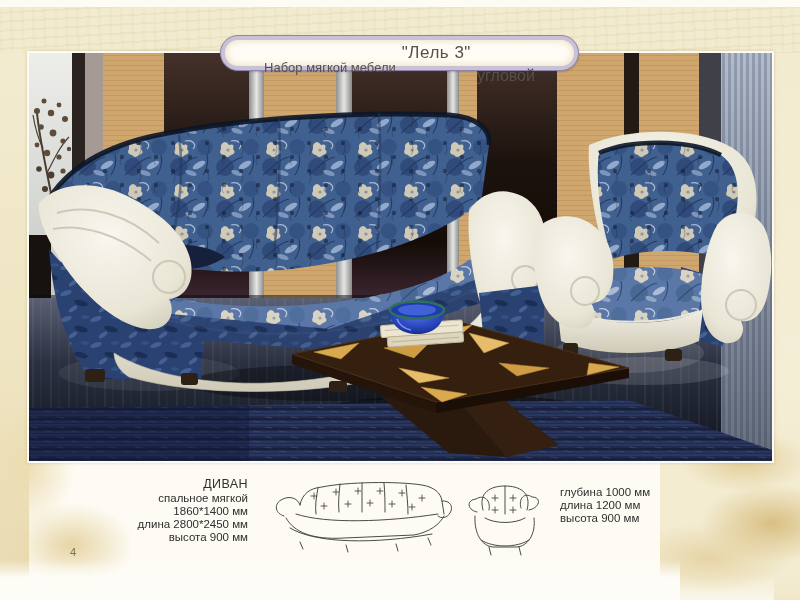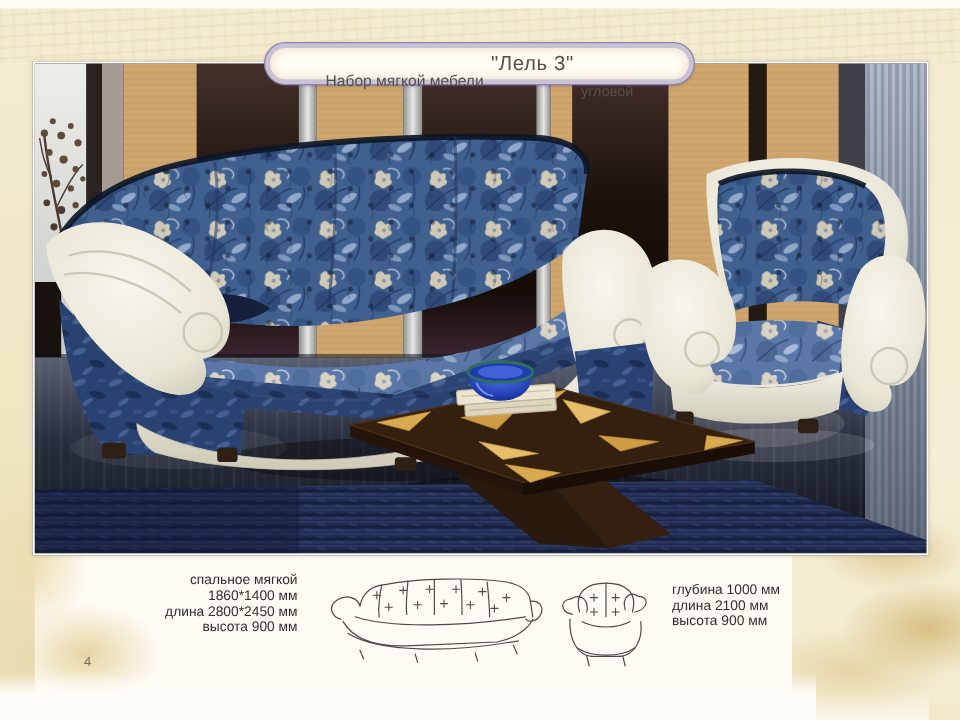--- a/index.html
+++ b/index.html
@@ -33,21 +33,21 @@
   
   .banner{position:absolute;left:220px;top:35px;width:357px;height:34px;
     background:#c9c2d7;border:1px solid #8f85a8;border-radius:18px;
     box-shadow:0 1px 2px rgba(80,70,110,.35);z-index:5;}
   .banner-inner{position:absolute;inset:4px;background:#fffdf5;border-radius:14px;
     box-shadow:inset 0 0 9px rgba(224,196,158,.65);
     display:flex;align-items:center;justify-content:center;gap:6px;
     color:#54504c;white-space:nowrap;}
   .banner-prefix{font-size:13px;margin-top:28px;}
   .banner-name{font-size:17px;letter-spacing:.5px;}
-  .banner-suffix{font-size:12px;margin-top:46px;}
+  .banner-suffix{font-size:16px;margin-top:46px;}
 
   
   .photo-frame{position:absolute;left:27px;top:51px;width:743px;height:408px;
     border:2px solid #fcfbf3;box-shadow:0 0 3px rgba(120,100,60,.25);background:#222;z-index:2;}
   .photo-frame svg{display:block;width:100%;height:100%;}
 
   
   .spec-block{position:absolute;color:#2f2f2f;font-size:11.5px;line-height:13px;z-index:3;}
   .spec-sofa{left:60px;top:478px;width:188px;text-align:right;}
   .spec-chair{left:560px;top:486px;width:150px;text-align:left;}
@@ -304,20 +304,21 @@
 
   <div class="banner">
     <div class="banner-inner">
       <span class="banner-prefix">Набор мягкой мебели</span>
       <span class="banner-name">"Лель 3"</span>
       <span class="banner-suffix">угловой</span>
     </div>
   </div>
 
   <div class="spec-block spec-sofa">
+    <div class="spec-title">ДИВАН</div>
     <div>спальное мягкой</div>
     <div>1860*1400 мм</div>
     <div>длина 2800*2450 мм</div>
     <div>высота 900 мм</div>
   </div>
 
   <svg class="drawing sofa-drawing" viewBox="0 0 190 84">
     <g stroke="#4a4a4a" stroke-width="1" fill="none" stroke-linecap="round">
       <path d="M18,42 C10,40 7,31 15,26 C23,21 32,24 34,31"></path>
       <path d="M34,31 C36,20 44,14 56,13 C80,8 130,7 156,11 C168,13 175,19 176,27 L178,40"></path>
@@ -345,18 +346,18 @@
       <path d="M22,62 C34,70 58,70 70,62"></path>
       <path d="M30,69 l2,8 M60,69 l2,8"></path>
       <g stroke-width=".9">
         <path d="M33,20 h6 M36,17 v6 M51,20 h6 M54,17 v6 M33,32 h6 M36,29 v6 M51,32 h6 M54,29 v6"></path>
       </g>
     </g>
   </svg>
 
   <div class="spec-block spec-chair">
     <div>глубина 1000 мм</div>
-    <div>длина 2100 мм</div>
+    <div>длина 1200 мм</div>
     <div>высота 900 мм</div>
   </div>
 
   <div class="page-number">4</div>
 </div>
 
 </body></html>

